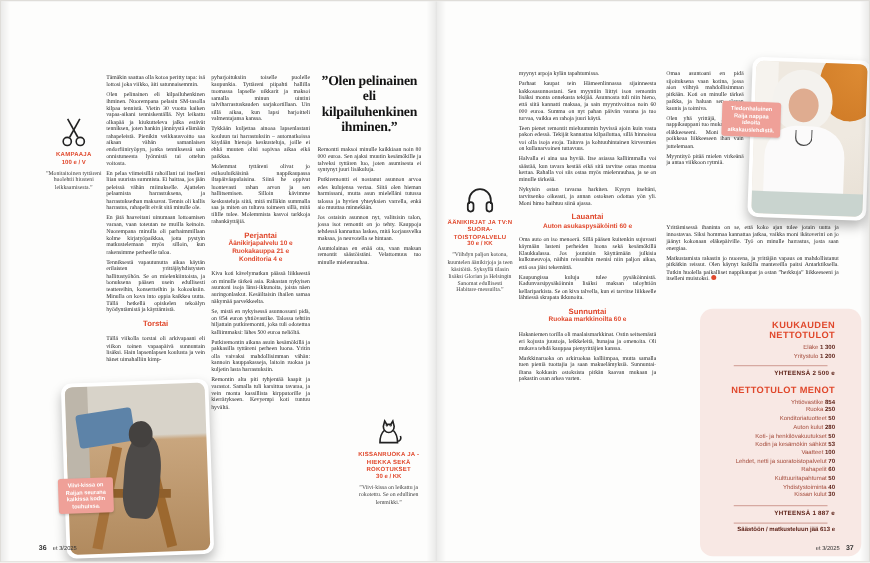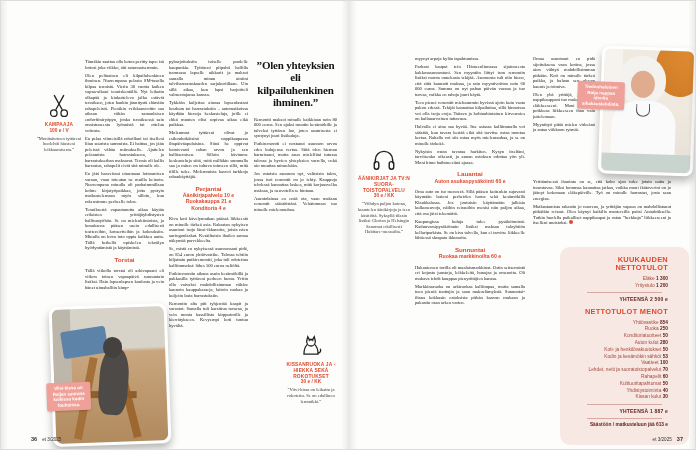--- a/index.html
+++ b/index.html
@@ -124,21 +124,21 @@
       <div class="dayitem">Ruokakauppa 21 e</div>
       <div class="dayitem">Konditoria 4 e</div>
     </div>
     <p>Kiva koti kävelymatkan päässä liikkeestä on minulle tärkeä asia. Rakastan nykyisen asuntoni isoja länsi-ikkunoita, joista näen auringonlaskut. Kesäiltaisin ihailen samaa näkymää parvekkeelta.</p>
     <p>Se, mistä en nykyisessä asunnossani pidä, on 854 euron yhtiövastike. Talossa tehtiin hiljattain putkiremontti, joka tuli odotettua kalliimmaksi: lähes 500 euroa neliöltä.</p>
     <p>Putkiremontin aikana asuin kesämökillä ja pakkasilla tyttäreni perheen luona. Yritin olla vaivaksi mahdollisimman vähän: kannoin kauppakasseja, laitoin ruokaa ja kuljetin lasta harrastuksiin.</p>
     <p>Remontin alta piti tyhjentää kaapit ja varastot. Samalla tuli karsittua tavaraa, ja vein monta kassillista kirpputorille ja kierrätykseen. Kevyempi koti tuntuu hyvältä.</p>
   </div>
 
   <div class="col" style="left:253px;top:58px;width:83px;height:268px;">
-    <div class="pullquote">”Olen yhteyksien eli kilpailuhenkinen ihminen.”</div>
+    <div class="pullquote">”Olen pelinainen eli kilpailuhenkinen ihminen.”</div>
     <p>Remontti maksoi minulle kaikkiaan noin 80 000 euroa. Sen ajaksi muutin kesämökille ja talveksi tyttären luo, joten asumisesta ei syntynyt juuri lisäkuluja.</p>
     <p>Putkiremontti ei nostanut asunnon arvoa edes kulujensa vertaa. Siitä olen hieman harmissani, mutta asun mielelläni tutussa talossa ja hyvien yhteyksien varrella, enkä aio muuttaa minnekään.</p>
     <p>Jos ostaisin asunnon nyt, valitsisin talon, jossa isot remontit on jo tehty. Kauppoja tehdessä kannattaa laskea, mitä korjausvelka maksaa, ja neuvotella se hintaan.</p>
     <p>Asuntolainaa en enää ota, vaan maksan remontit säästöistäni. Velattomuus tuo minulle mielenrauhaa.</p>
   </div>
 
   <div class="badge" style="left:284px;top:332px;width:52px;">
     <svg width="26" height="26" viewBox="0 0 24 24" fill="none" stroke="#222" stroke-width="1.2">
       <path d="M9 3.5 L10.5 6 H13.5 L15 3.5 L16 7.5 A4 4.5 0 0 1 8 7.5 Z"></path>
       <path d="M8.6 10.5 C6.5 12.5 5.5 15.5 5.5 19.5 H18.5 C18.5 15.5 17.5 12.5 15.4 10.5"></path>

